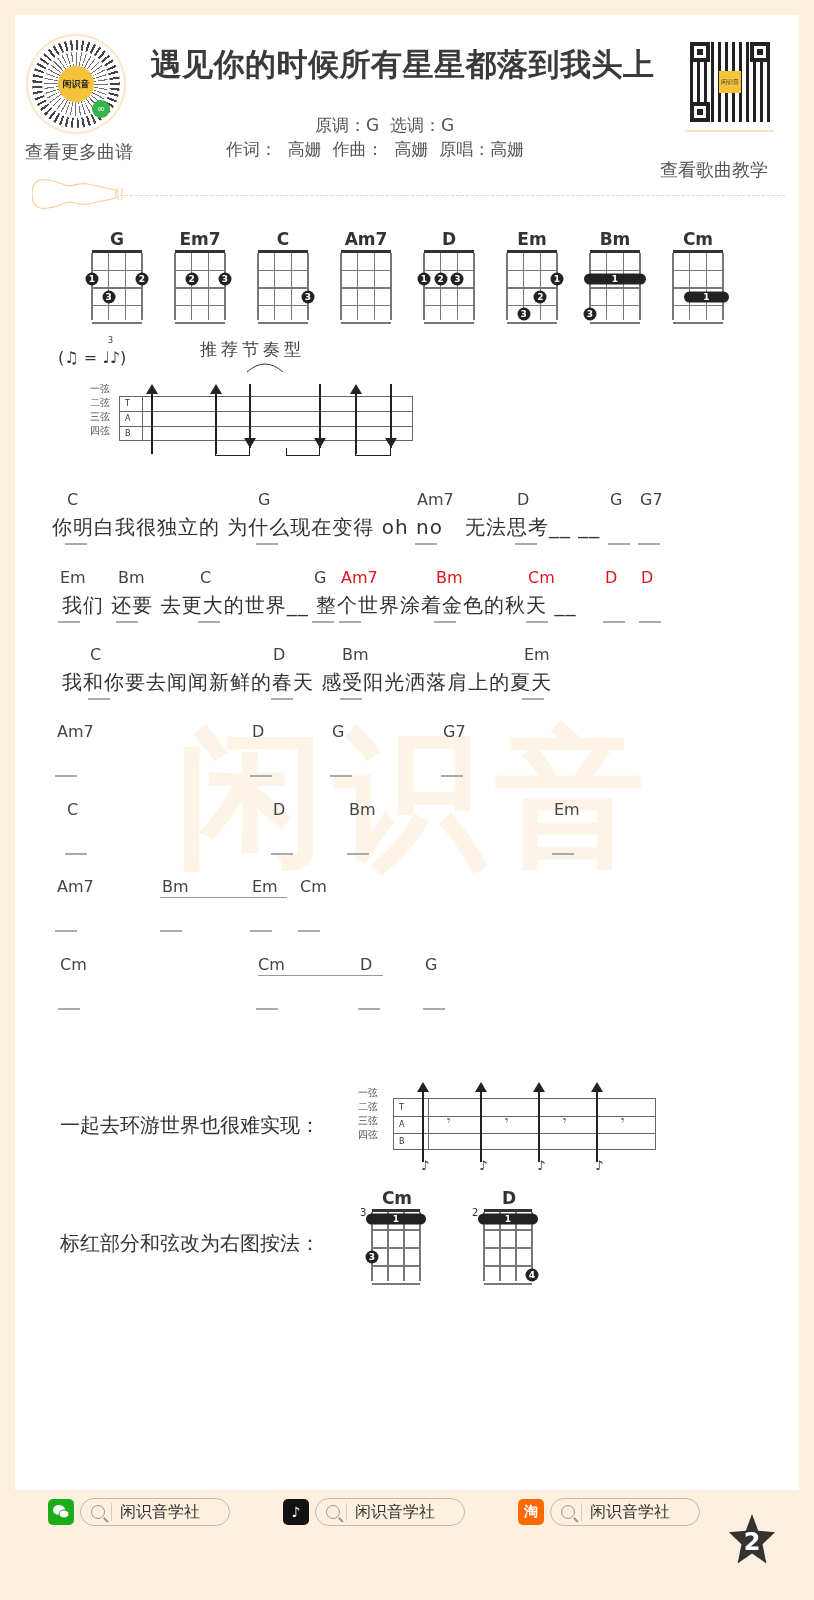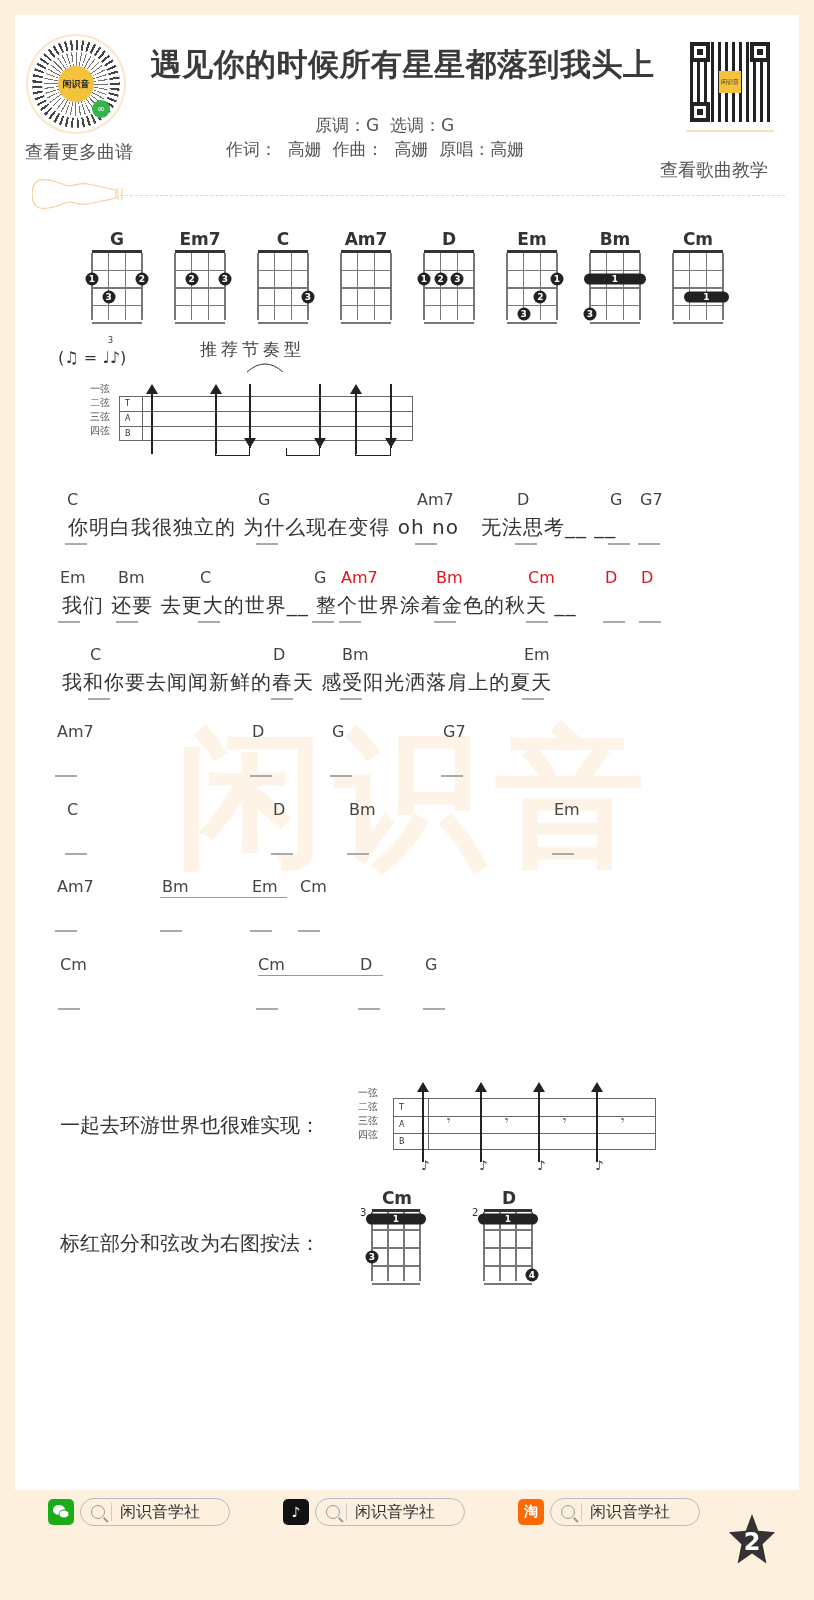--- a/index.html
+++ b/index.html
@@ -330,21 +330,21 @@
       <span class="chordname" style="left: 258px;">G</span>
       <div class="ul" style="left: 256px; width: 22px;"></div>
       <span class="chordname" style="left: 417px;">Am7</span>
       <div class="ul" style="left: 415px; width: 22px;"></div>
       <span class="chordname" style="left: 517px;">D</span>
       <div class="ul" style="left: 515px; width: 22px;"></div>
       <span class="chordname" style="left: 610px;">G</span>
       <div class="ul" style="left: 608px; width: 22px;"></div>
       <span class="chordname" style="left: 640px;">G7</span>
       <div class="ul" style="left: 638px; width: 22px;"></div>
-      <div class="text" style="left: 68px;">你明白我很独立的 为什么现在变得 oh no   无法思考__ __</div>
+      <div class="text" style="left: 52px;">你明白我很独立的 为什么现在变得 oh no   无法思考__ __</div>
     </div>
     <div class="lyric-line" style="top: 568px;">
       <span class="chordname" style="left: 60px;">Em</span>
       <div class="ul" style="left: 58px; width: 22px;"></div>
       <span class="chordname" style="left: 118px;">Bm</span>
       <div class="ul" style="left: 116px; width: 22px;"></div>
       <span class="chordname" style="left: 200px;">C</span>
       <div class="ul" style="left: 198px; width: 22px;"></div>
       <span class="chordname" style="left: 314px;">G</span>
       <div class="ul" style="left: 312px; width: 22px;"></div>

